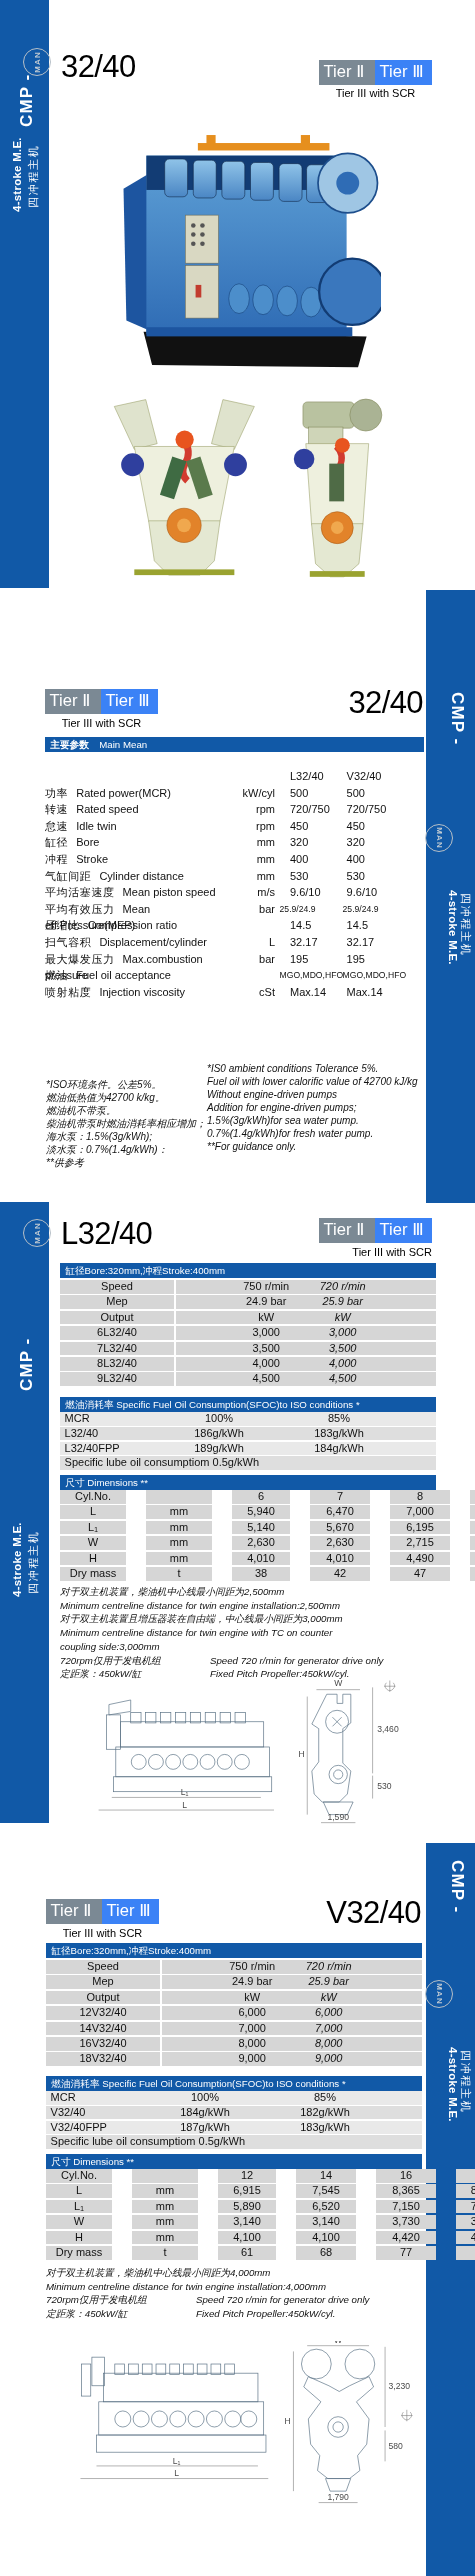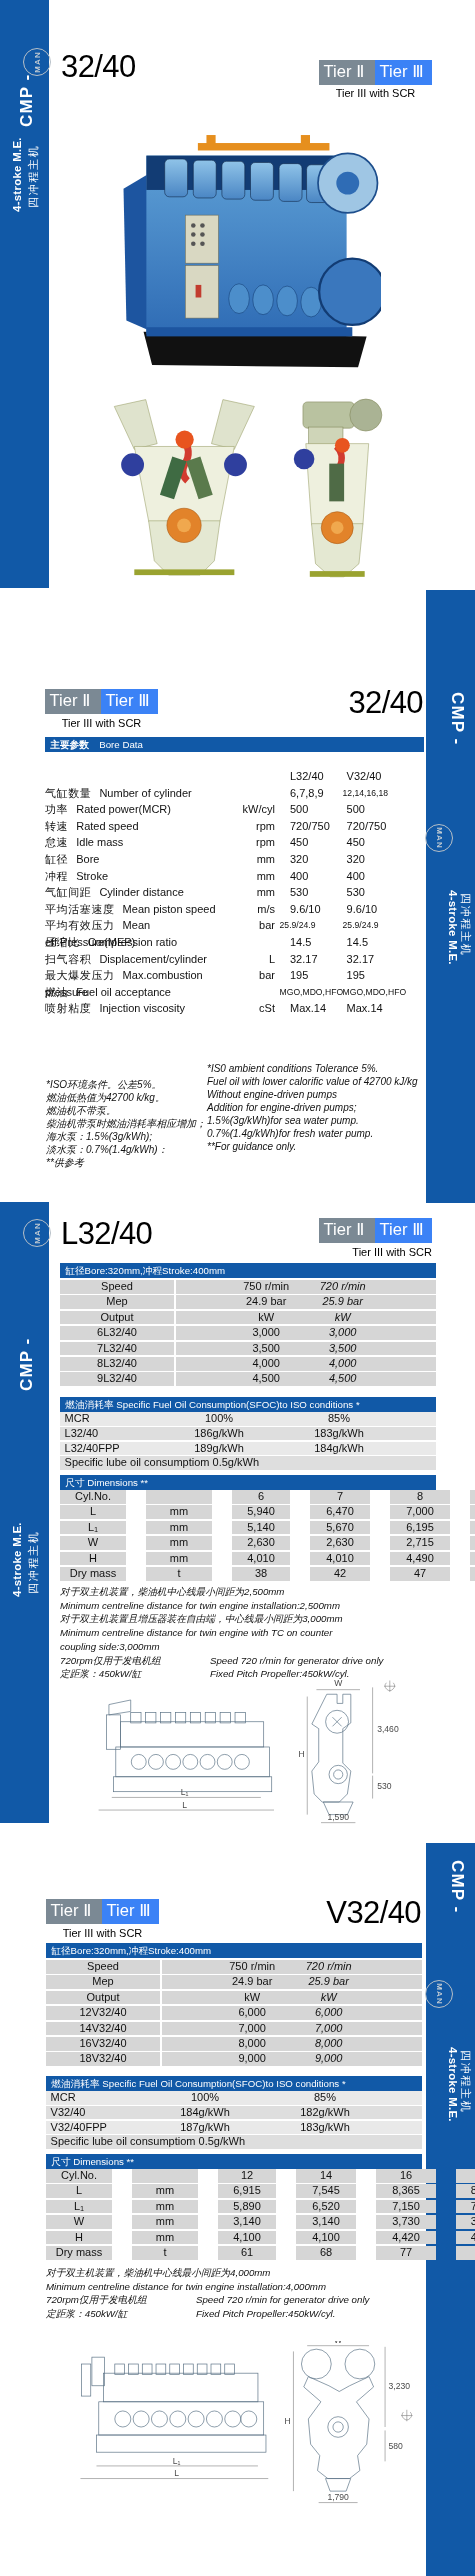--- a/index.html
+++ b/index.html
@@ -197,50 +197,44 @@
         <span>Tier Ⅱ</span>
       </div>
     <div class="t3">
         <span>Tier Ⅲ</span>
       </div>
   </div>
   <div class="abs scr-note" style="left:45px;top:717px;width:113px;text-align:center;">Tier III with SCR</div>
   <div class="abs big-title" style="left:309px;top:685px;width:114px;text-align:right;">32/40</div>
 
   <div class="abs blue-bar" style="left:45px;top:737px;width:374px;">
-    <b>主要参数</b><span>Bore Data</span>
+    <b>主要参数</b><span>Main Mean</span>
   </div>
 
   <div class="main-table" id="main-table">
       <div class="mrow header">
         <span class="lblcell"></span>
         <span class="unitcell"></span>
         <span class="vcell l">L32/40</span>
         <span class="vcell v">V32/40</span>
       </div>
       <div class="mrow">
-        <span class="lblcell"><span class="cn">气缸数量</span><span class="en">Number of cylinder</span></span>
-        <span class="unitcell"></span>
-        <span class="vcell l">6,7,8,9</span>
-        <span class="vcell v small">12,14,16,18</span>
-      </div>
-      <div class="mrow">
         <span class="lblcell"><span class="cn">功率</span><span class="en">Rated power(MCR)</span></span>
         <span class="unitcell">kW/cyl</span>
         <span class="vcell l">500</span>
         <span class="vcell v">500</span>
       </div>
       <div class="mrow">
         <span class="lblcell"><span class="cn">转速</span><span class="en">Rated speed</span></span>
         <span class="unitcell">rpm</span>
         <span class="vcell l">720/750</span>
         <span class="vcell v">720/750</span>
       </div>
       <div class="mrow">
-        <span class="lblcell"><span class="cn">怠速</span><span class="en">Idle mass</span></span>
+        <span class="lblcell"><span class="cn">怠速</span><span class="en">Idle twin</span></span>
         <span class="unitcell">rpm</span>
         <span class="vcell l">450</span>
         <span class="vcell v">450</span>
       </div>
       <div class="mrow">
         <span class="lblcell"><span class="cn">缸径</span><span class="en">Bore</span></span>
         <span class="unitcell">mm</span>
         <span class="vcell l">320</span>
         <span class="vcell v">320</span>
       </div>

